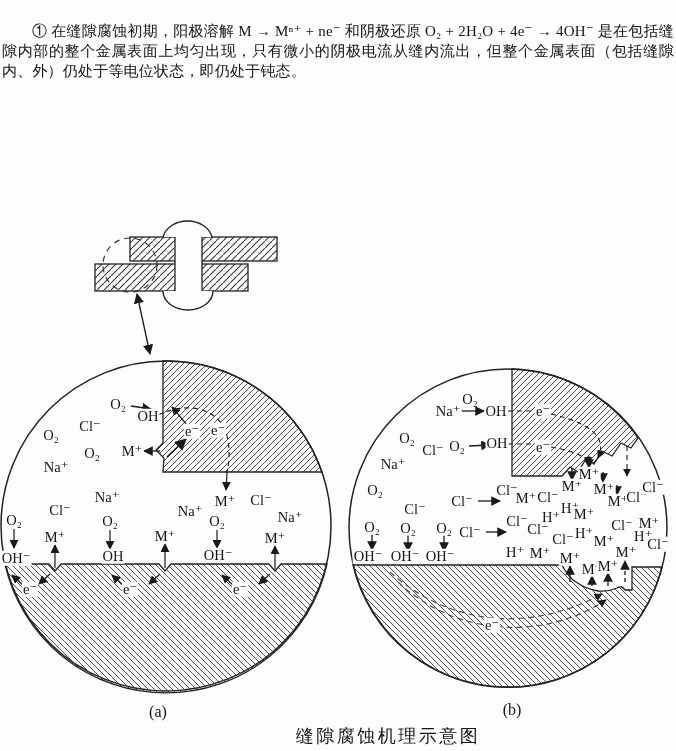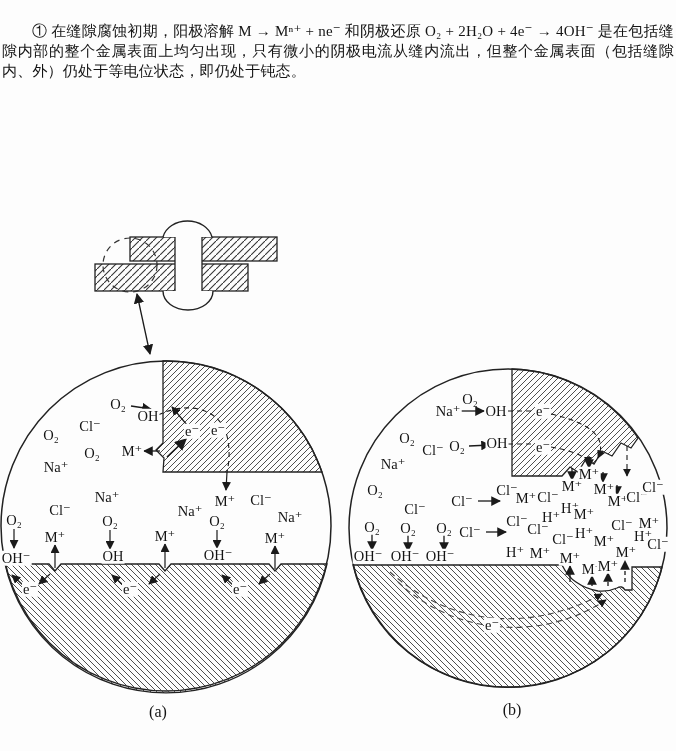--- a/index.html
+++ b/index.html
@@ -214,14 +214,15 @@
       <span class="ion" style="left: 540px; top: 553px;">M⁺</span>
       <span class="ion" style="left: 570px; top: 558px;">M⁺</span>
       <span class="ion" style="left: 592px; top: 569px;">M⁺</span>
       <span class="ion" style="left: 608px; top: 566px;">M⁺</span>
       <span class="ion" style="left: 626px; top: 552px;">M⁺</span>
       <span class="ion" style="left: 492px; top: 625px;">e⁻</span>
     </div>
 
   <div class="subcap" style="left:158px;top:712px">(a)</div>
   <div class="subcap" style="left:512px;top:710px">(b)</div>
+  <div class="maincap">缝隙腐蚀机理示意图</div>
 
 </div>
 
 </body></html>

